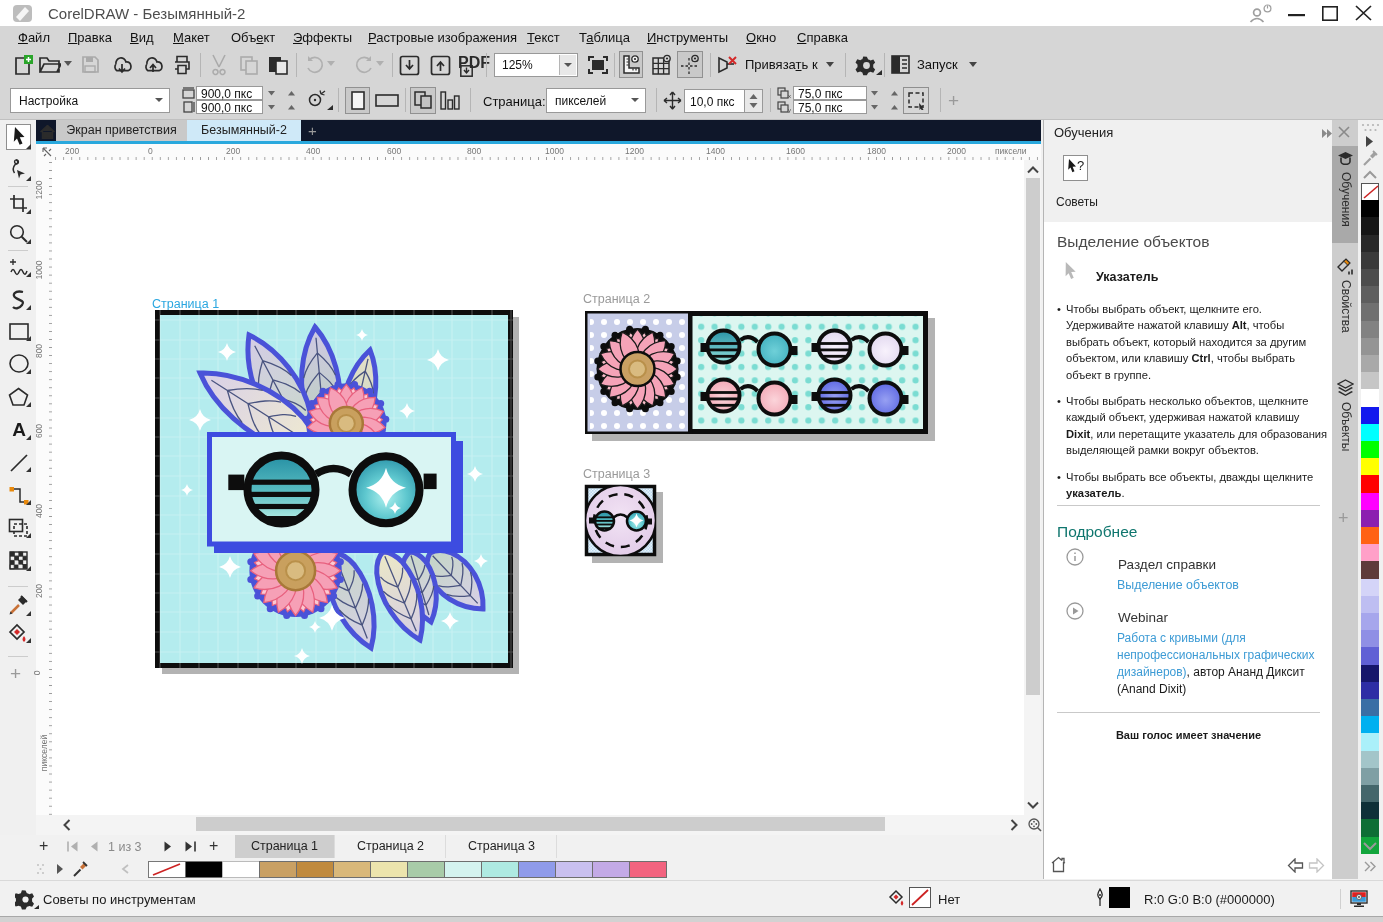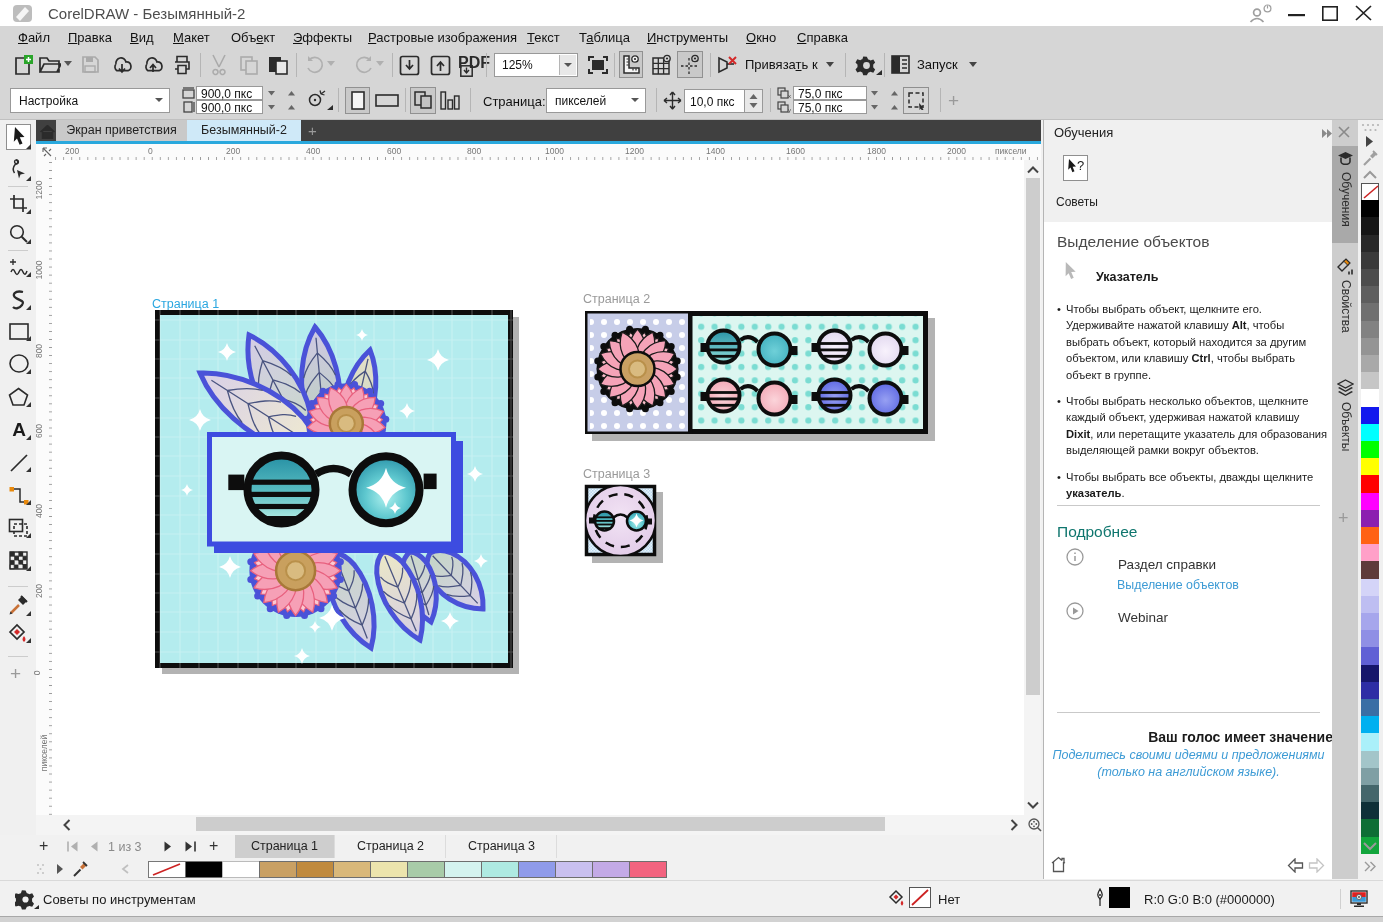--- a/index.html
+++ b/index.html
@@ -18,21 +18,21 @@
 #propbar { left:0; top:82px; width:1383px; height:38px; background:#d6d6d6; border-bottom:1px solid #c0c0c0; }
 .vsep { position:absolute; width:1px; background:#b5b5b5; }
 .combo { position:absolute; background:#fff; border:1px solid #999; font-size:12px; color:#111; }
 .combo .arr { position:absolute; right:1px; top:1px; bottom:1px; width:17px; background:#e8e8e8; border-left:1px solid #b5b5b5; }
 .combo .arr:after { content:""; position:absolute; left:4px; top:8px; border:4px solid transparent; border-top-color:#555; }
 .field { position:absolute; background:#fff; border:1px solid #999; font-size:12px; color:#111; }
 
 #toolbox { left:0; top:120px; width:36px; height:762px; background:#f0f0f0; }
 .tsep { position:absolute; left:8px; width:20px; height:1px; background:#cccccc; }
 
-#tabrow { left:36px; top:120px; width:1005px; height:23px; background:#404040; }
+#tabrow { left:36px; top:120px; width:1005px; height:23px; background:#0f172a; }
 .doctab { position:absolute; top:0; height:21px; font-size:12.5px; color:#222; text-align:center; line-height:21px; }
 #tabline { left:36px; top:141px; width:1005px; height:2.5px; background:#29a8dd; }
 
 #hruler { left:36px; top:143.5px; width:1005px; height:16.5px; background:#fbfbfb; }
 #vruler { left:36px; top:160px; width:16px; height:655px; background:#fbfbfb; }
 .rnum { position:absolute; font-size:8.5px; color:#767676; }
 .vnum { transform:rotate(-90deg); transform-origin:center; }
 
 #canvas { left:52px; top:160px; width:972px; height:655px; background:#ffffff; }
 
@@ -1147,23 +1147,23 @@
       <circle cx="9" cy="9" r="8" fill="none" stroke="#9a9a9a" stroke-width="1.3"></circle>
       <path d="M9 8 v5 M9 4.5 v1.5" stroke="#9a9a9a" stroke-width="1.5"></path>
     </svg>
 <span style="position:absolute;left:74px;top:437px;font-size:13.5px;color:#333">Раздел справки</span>
 <span style="position:absolute;left:73px;top:458px;font-size:12.4px;color:#3d9bd5">Выделение объектов</span>
 <svg style="position:absolute;left:22px;top:482px" width="18" height="18" viewBox="0 0 18 18">
       <circle cx="9" cy="9" r="8" fill="none" stroke="#9a9a9a" stroke-width="1.3"></circle>
       <path d="M7 5.5 L12.5 9 L7 12.5 z" fill="#9a9a9a"></path>
     </svg>
 <span style="position:absolute;left:74px;top:490px;font-size:13.5px;color:#333">Webinar</span>
+<div style="position:absolute;left:73px;top:510px;font-size:12px;line-height:17px;color:#1a1a1a;white-space:nowrap"><span style="color:#3d9bd5">Работа с кривыми (для<br>непрофессиональных графических<br>дизайнеров)</span>, автор Ананд Диксит<br>(Anand Dixit)</div>
 <div style="position:absolute;left:13px;top:592px;width:263px;height:1px;background:#c9c9c9"></div>
-<div style="position:absolute;left:0px;top:609px;width:289px;text-align:right;font-size:14px;font-weight:bold;color:#1a1a1a">Ваш голос имеет значение</div>
-<div style="position:absolute;left:0px;top:627px;width:289px;text-align:center;font-size:12.5px;font-style:italic;color:#3d9bd5;line-height:17px">Поделитесь своими идеями и предложениями<br>(только на английском языке).</div>
+<div style="position:absolute;left:0px;top:609px;width:289px;text-align:center;font-size:11px;font-weight:bold;color:#1a1a1a">Ваш голос имеет значение</div>
 <svg style="position:absolute;left:6px;top:736px" width="17" height="17" viewBox="0 0 17 17">
       <path d="M2 7 L8.5 1.5 L12 4.5 M12 4.5 V2.5 h2 v4 L15 7 M3.5 6 V15.5 h10 V6" fill="none" stroke="#555" stroke-width="1.3"></path>
     </svg>
 <svg style="position:absolute;left:243px;top:738px" width="17" height="15" viewBox="0 0 17 15">
       <path d="M8 1 L1.5 7.5 L8 14 V10 H15.5 V5 H8 Z" fill="none" stroke="#555" stroke-width="1.3"></path>
     </svg>
 <svg style="position:absolute;left:264px;top:738px" width="17" height="15" viewBox="0 0 17 15">
       <path d="M9 1 L15.5 7.5 L9 14 V10 H1.5 V5 H9 Z" fill="none" stroke="#c4c4c4" stroke-width="1.3"></path>
     </svg>
 </div>

